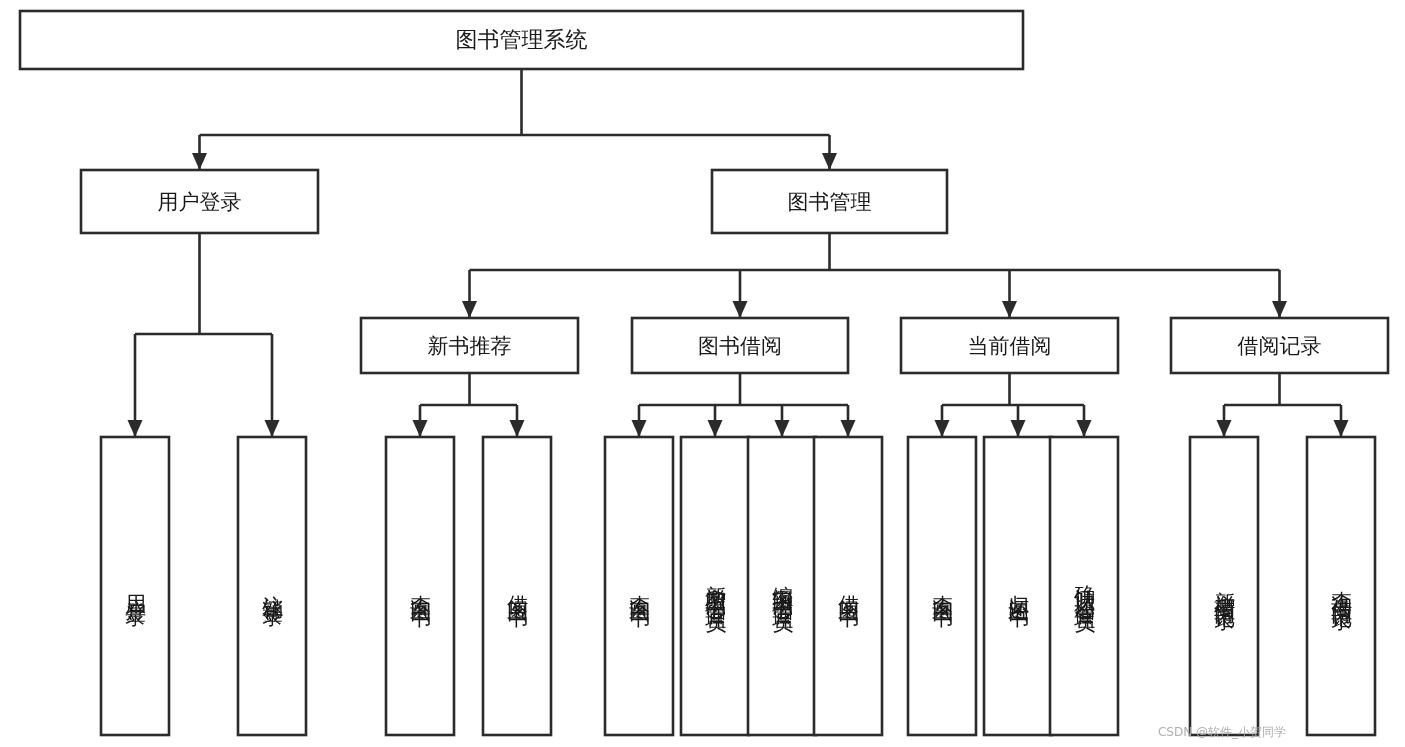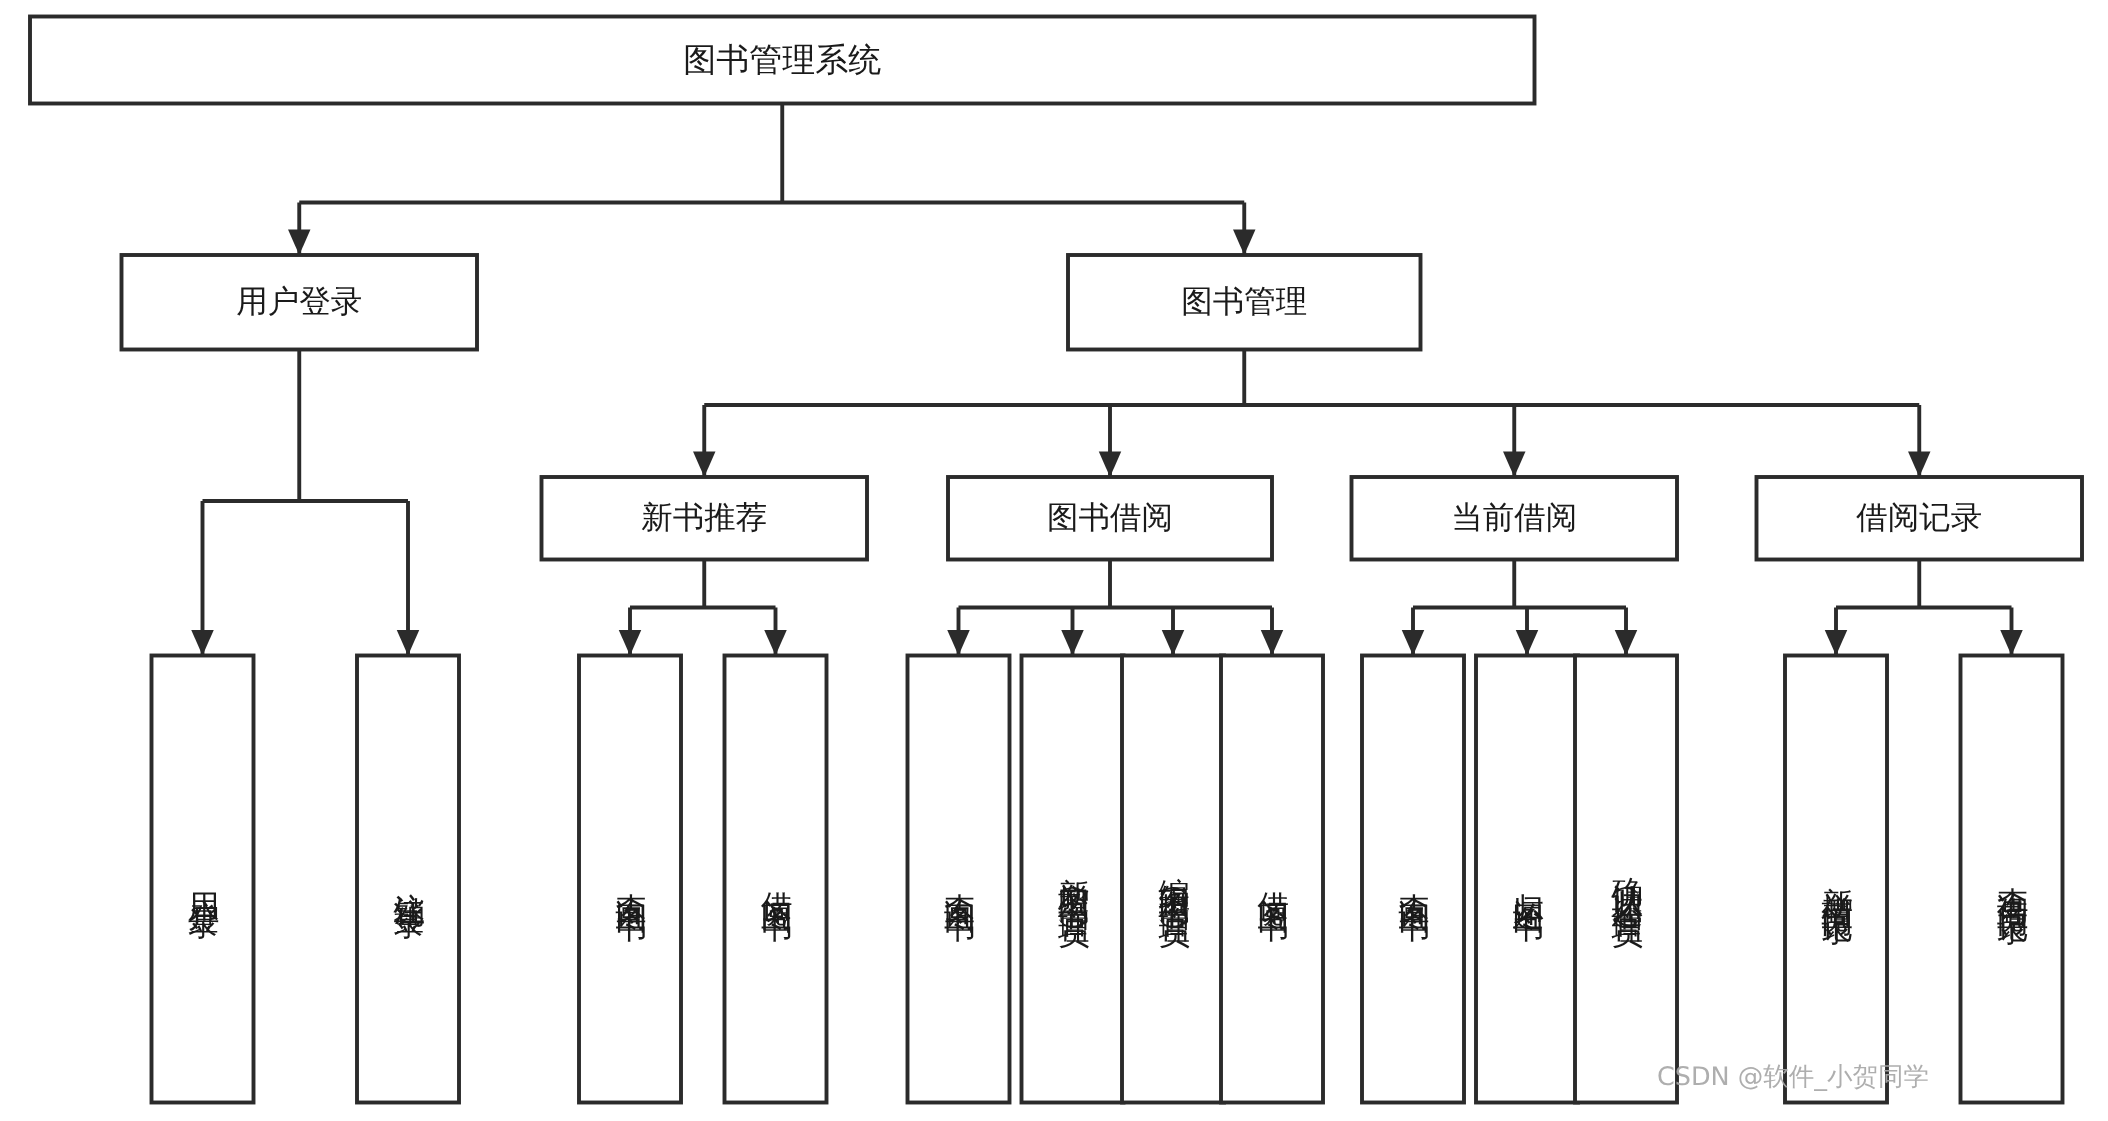--- a/index.html
+++ b/index.html
@@ -72,23 +72,23 @@
     font-size: 21px;
     line-height: 1.32;
     letter-spacing: 4px;
     color: #1a1a1a;
     white-space: nowrap;
     text-align: center;
   }
   #watermark {
     position: absolute;
     right: 10px;
-    bottom: 18px;
-    font-family: "DejaVu Sans", "Liberation Sans", sans-serif;
-    font-size: 17px;
+    bottom: 6px;
+    font-family: "DejaVu Sans", "Liberation Sans", sans-serif;
+    font-size: 12px;
     color: #a8a8a8;
     white-space: nowrap;
     opacity: 0.92;
     margin-left: 38px;
   }
 </style>
 </head>
 <body>
 
 <div id="diagram-root">

